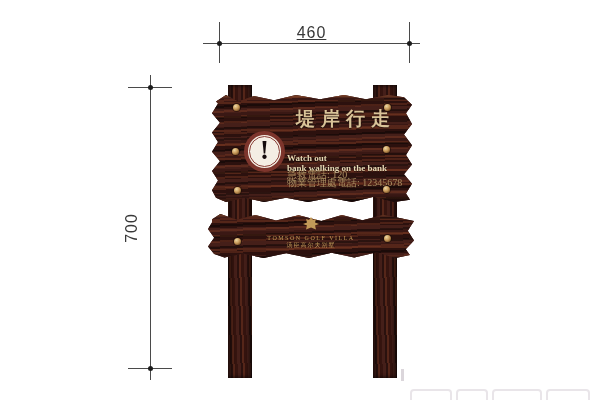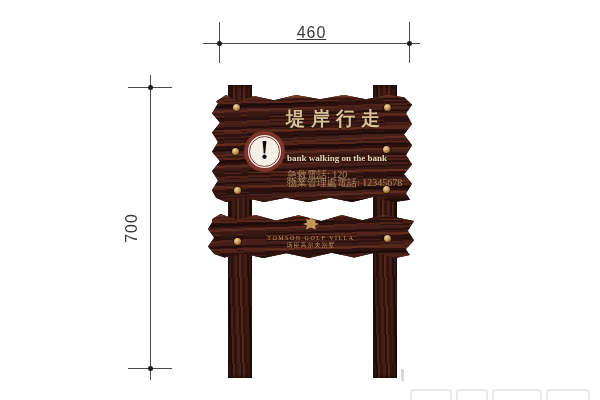--- a/index.html
+++ b/index.html
@@ -71,21 +71,21 @@
     content:"";position:absolute;inset:1px;border:1.5px solid #8a4038;border-radius:50%;
   }
   .warn-glyph{
     font-family:"Liberation Serif",serif;font-weight:900;font-size:27px;
     color:#140b0c;line-height:1;margin-top:-2px;
   }
   
   .sign-text{position:absolute;z-index:3;font-family:"Liberation Serif",serif;}
   .title{
     left:286px;top:106px;width:120px;color:#d9c398;font-size:19px;line-height:26px;
-    letter-spacing:6px;font-weight:600;text-shadow:0 1px 1px rgba(0,0,0,.55);white-space:nowrap;
+    letter-spacing:6px;font-weight:600;text-shadow:0 1px 1px rgba(0,0,0,.55);white-space:nowrap;text-align:center;
   }
   .subtitle{
     left:287px;top:154px;width:130px;color:#e6d9b4;font-size:9px;line-height:9.5px;
     font-weight:bold;text-shadow:0 1px 0 rgba(0,0,0,.5);white-space:nowrap;
   }
   .info{
     left:287px;top:171px;width:130px;color:#a98e60;font-size:10px;line-height:7.5px;white-space:nowrap;
   }
   
   .logo{
@@ -140,20 +140,21 @@
   <div class="board board-main"></div>
 
   <div class="warn">
     <span class="warn-glyph">!</span>
   </div>
 
   <div class="sign-text title">
     <div>堤岸行走</div>
   </div>
   <div class="sign-text subtitle">
+    <div>Watch out</div>
     <div>bank walking on the bank</div>
   </div>
   <div class="sign-text info">
     <div>急救電話: 120</div>
     <div>物業管理處電話: 12345678</div>
   </div>
 
   <div class="board board-lower"></div>
   <div class="logo">
     <svg width="16" height="14" viewBox="0 0 16 14">

